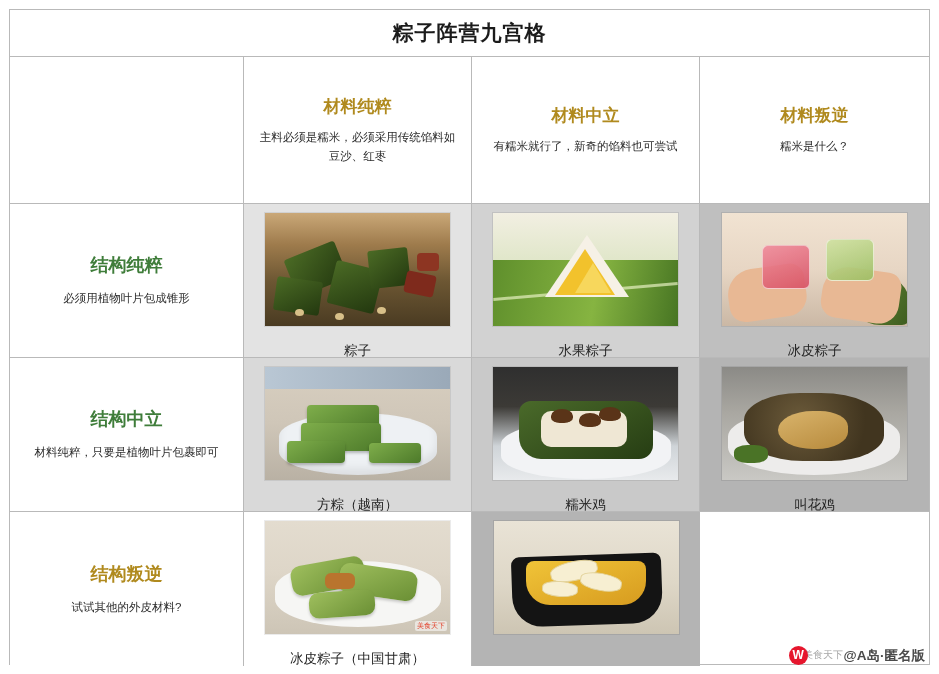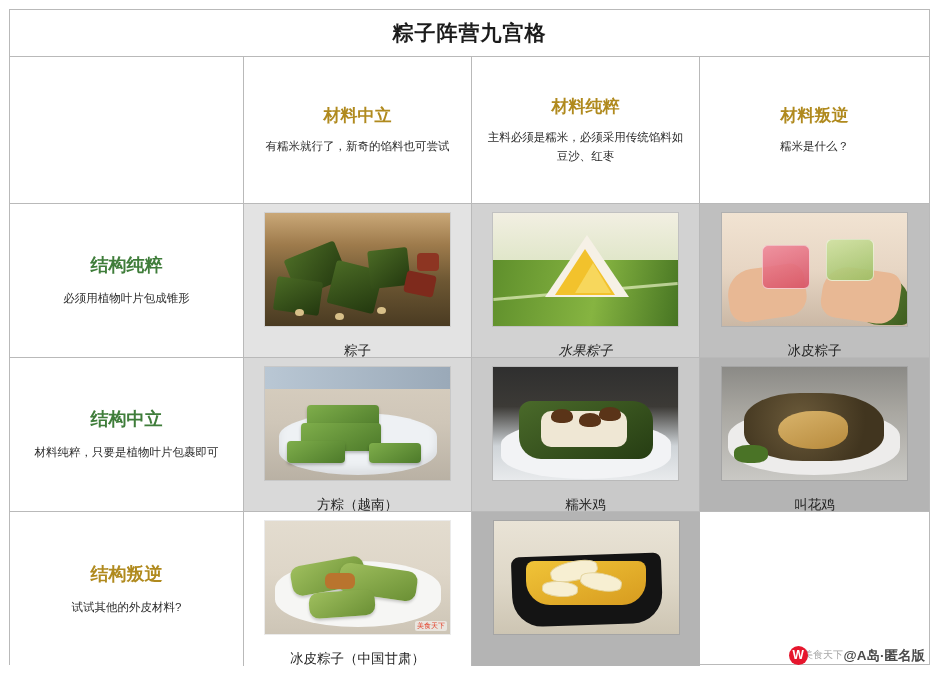--- a/index.html
+++ b/index.html
@@ -111,21 +111,21 @@
 
   
   .content {
     display: flex;
     flex-direction: column;
     align-items: center;
     justify-content: flex-start;
     padding: 8px 4px 6px 4px;
   }
   .bg-l1 { background: #e3e3e3; }
-  .bg-l2 { background: #d2d2d2; font-style: italic; }
+  .bg-l2 { background: #d2d2d2; }
   .bg-l3 { background: #bfbfbf; }
   .bg-d1 { background: #d9d9d9; }
   .bg-d2 { background: #c9c9c9; }
   .bg-d3 { background: #b4b4b4; }
   .bg-w  { background: #ffffff; }
 
   .photo {
     width: 185px;
     height: 113px;
     border: 1px solid rgba(0,0,0,0.08);
@@ -296,27 +296,27 @@
 
   <div class="grid">
 
     <div class="cell title-cell">
       <span class="title-text">粽子阵营九宫格</span>
     </div>
 
     <div class="cell corner-cell"></div>
 
     <div class="cell colhead">
+      <div class="h">材料纯粹</div>
+      <div class="sub">主料必须是糯米，必须采用传统馅料如豆沙、红枣</div>
+    </div>
+
+    <div class="cell colhead">
       <div class="h">材料中立</div>
       <div class="sub">有糯米就行了，新奇的馅料也可尝试</div>
-    </div>
-
-    <div class="cell colhead">
-      <div class="h">材料纯粹</div>
-      <div class="sub">主料必须是糯米，必须采用传统馅料如豆沙、红枣</div>
     </div>
 
     <div class="cell colhead lastcol">
       <div class="h">材料叛逆</div>
       <div class="sub">糯米是什么？</div>
     </div>
 
     <div class="cell rowhead">
       <div class="h">结构纯粹</div>
       <div class="sub">必须用植物叶片包成锥形</div>

